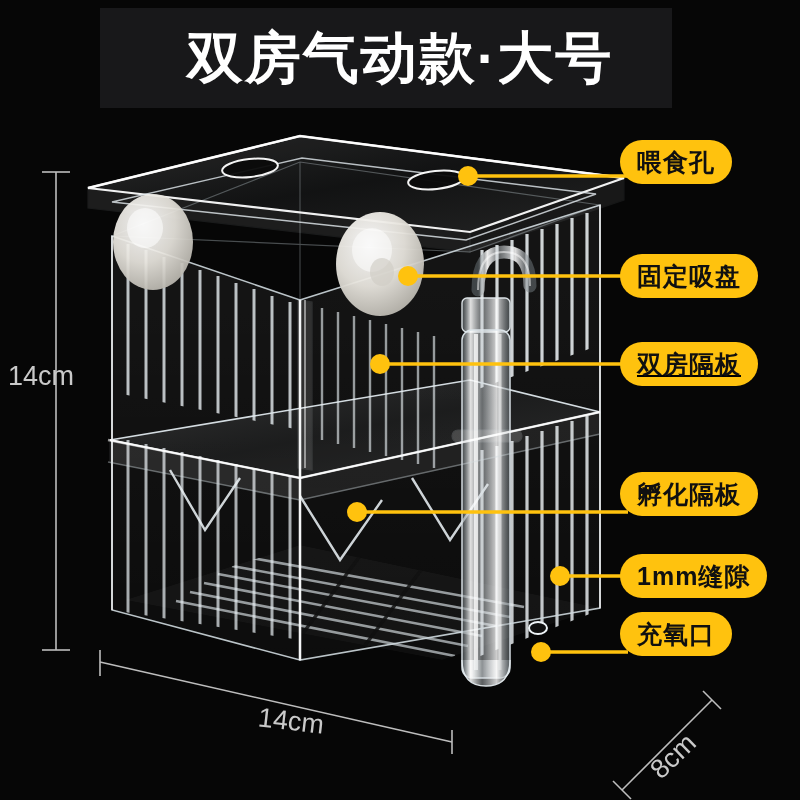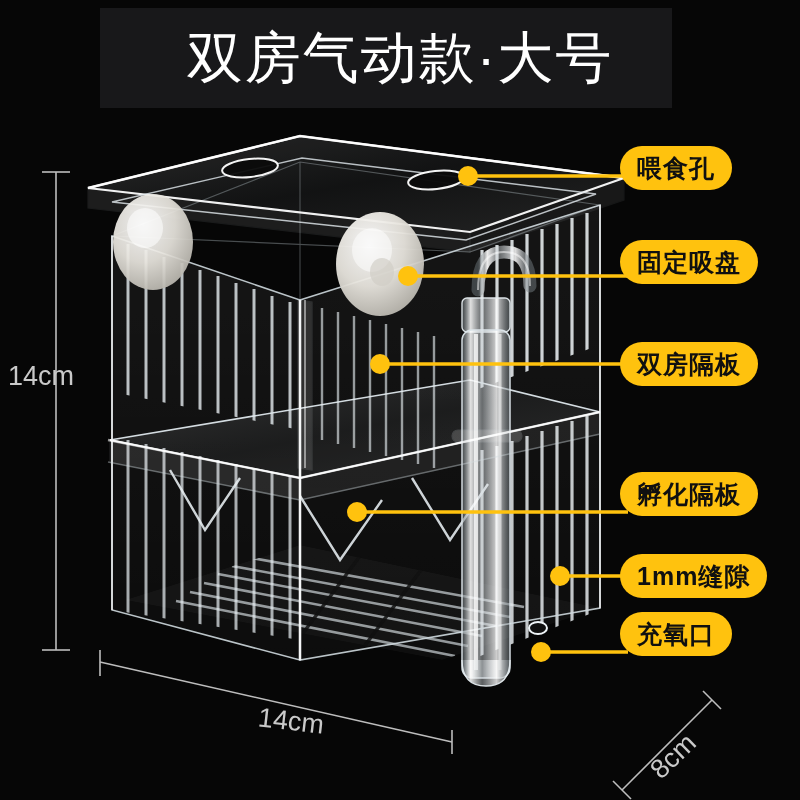--- a/index.html
+++ b/index.html
@@ -11,21 +11,21 @@
   }
 
   
   #title-band{
     position:absolute; left:100px; top:8px; width:572px; height:100px;
     background:#18181a;
   }
   #title-text{
     position:absolute; left:0; top:0; width:800px; height:118px;
     display:flex; align-items:center; justify-content:center;
-    color:#ffffff; font-size:56px; font-weight:normal; letter-spacing:2px;
+    color:#ffffff; font-size:56px; font-weight:bold; letter-spacing:2px;
     white-space:nowrap;
   }
 
   
   #stage{ position:absolute; left:0; top:0; width:800px; height:800px; }
   #product-svg{ position:absolute; left:0; top:0; }
 
   
   .dim-text{
     position:absolute; color:#c9c9c9; font-size:27px; letter-spacing:0px;
@@ -35,23 +35,23 @@
   #dim-width-text{ left:258px; top:706px; transform:rotate(6.5deg); }
   #dim-depth-text{ left:648px; top:741px; transform:rotate(-44deg); }
 
   
   .callout{ position:absolute; height:44px; display:flex; align-items:center; }
   .badge{
     background:#FFC20E; color:#101010; border-radius:22px;
     height:44px; padding:0 17px; display:flex; align-items:center;
     font-size:25px; font-weight:bold; white-space:nowrap; letter-spacing:1px;
   }
-  #co-0{ left:620px; top:146px; }
-  #co-1{ left:620px; top:240px; }
-  #co-2{ left:620px; top:342px; }
+  #co-0{ left:620px; top:140px; }
+  #co-1{ left:620px; top:254px; }
+  #co-2{ left:620px; top:342px;text-decoration:underline; }
   #co-3{ left:620px; top:472px; }
   #co-4{ left:620px; top:554px;align-items:flex-end; }
   #co-5{ left:620px; top:612px; }
 </style>
 </head>
 <body>
 
 <div id="title-band"></div>
 <div id="title-text">双房气动款·大号</div>
 

